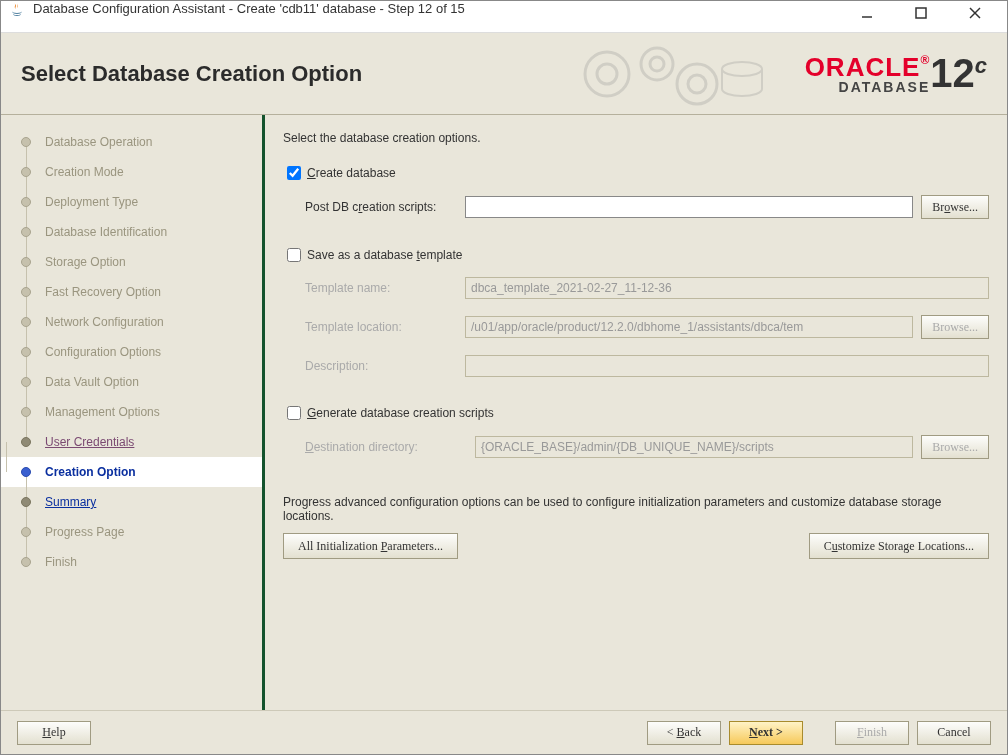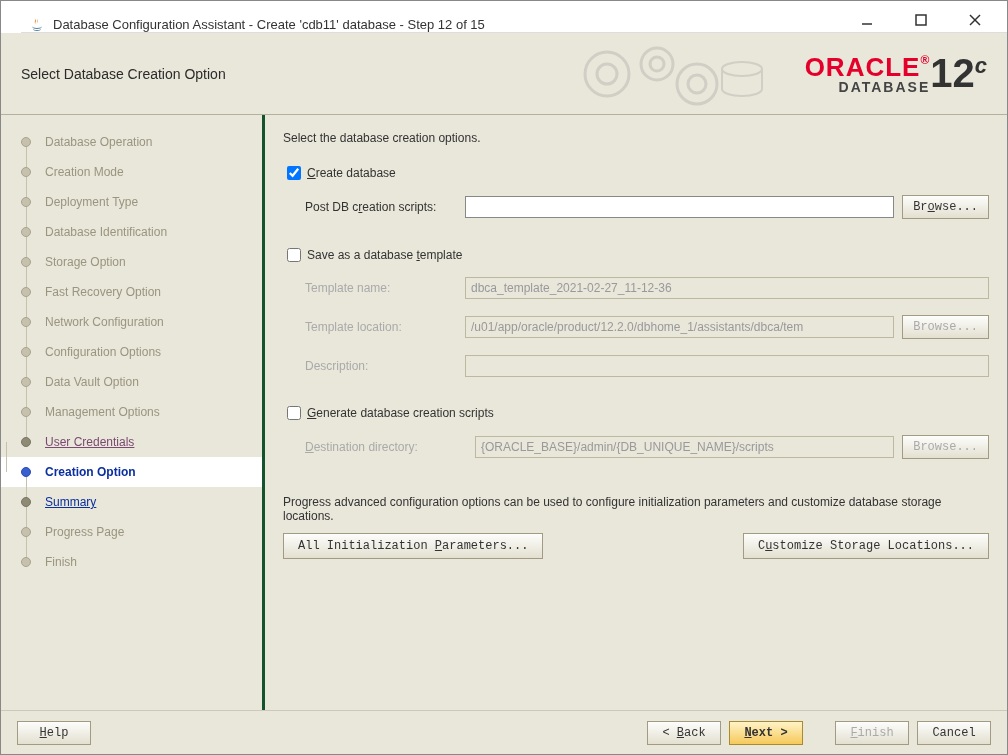--- a/index.html
+++ b/index.html
@@ -14,25 +14,24 @@
     width: 1008px;
     height: 755px;
     border: 1px solid #888;
     display: flex;
     flex-direction: column;
     background: #fff;
   }
   .titlebar {
     height: 32px;
     display: flex;
-    align-items: flex-end;
+    align-items: flex-start;
     padding: 0 8px;
     background: #fff;
     border-bottom: 1px solid #ddd;
-    margin-left: 20px;
   }
   .titlebar .java-icon {
     width: 16px; height: 16px;
     margin-right: 8px;
   }
   .titlebar .title {
     flex: 1;
     font-size: 13px;
     color: #333;
   }
@@ -43,22 +42,22 @@
   .header {
     height: 82px;
     background: #e9e6da;
     border-bottom: 1px solid #b5b09c;
     display: flex;
     align-items: center;
     padding: 0 20px;
     position: relative;
   }
   .header .heading {
-    font-size: 14px;
-    font-weight: normal;
+    font-size: 22px;
+    font-weight: bold;
     color: #2b2b2b;
   }
   .header .gears {
     position: absolute;
     right: 240px;
     top: 0;
     height: 100%;
     display: flex;
     align-items: center;
     opacity: 0.25;
@@ -147,21 +146,21 @@
     padding: 8px 5px;
     font-family: inherit;
     font-size: 12px;
   }
   .text-input.disabled { background: #e9e6da; border: 1px solid #bdb89f; color:#999;}
   .btn {
     height: 24px;
     padding: 0 10px;
     background: linear-gradient(#fdfdfb, #e3e0d0);
     border: 1px solid #a09b82;
-    font-family: Liberation Mono, monospace;
+    font-family: Liberation Serif, serif;
     font-size: 12px;
     color: #333;
     cursor: pointer;
   }
   .btn.disabled { color: #aaa; cursor: default;}
   .spacer-flex { flex:1; }
   .adv-note { margin: 28px 0 10px 0; }
   .adv-btns { display:flex; gap: 8px;}
   .adv-btns .btn { padding: 0 14px; height: 26px;}
   .adv-btns .spacer-flex { flex:1;}

